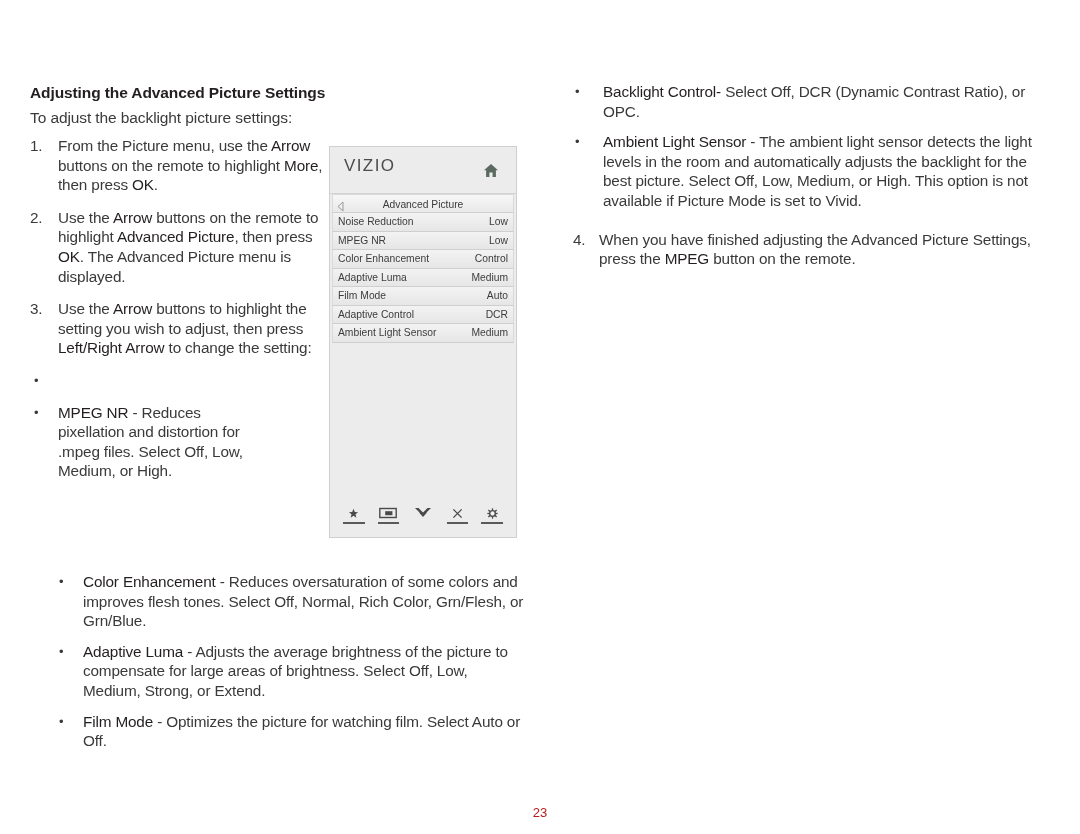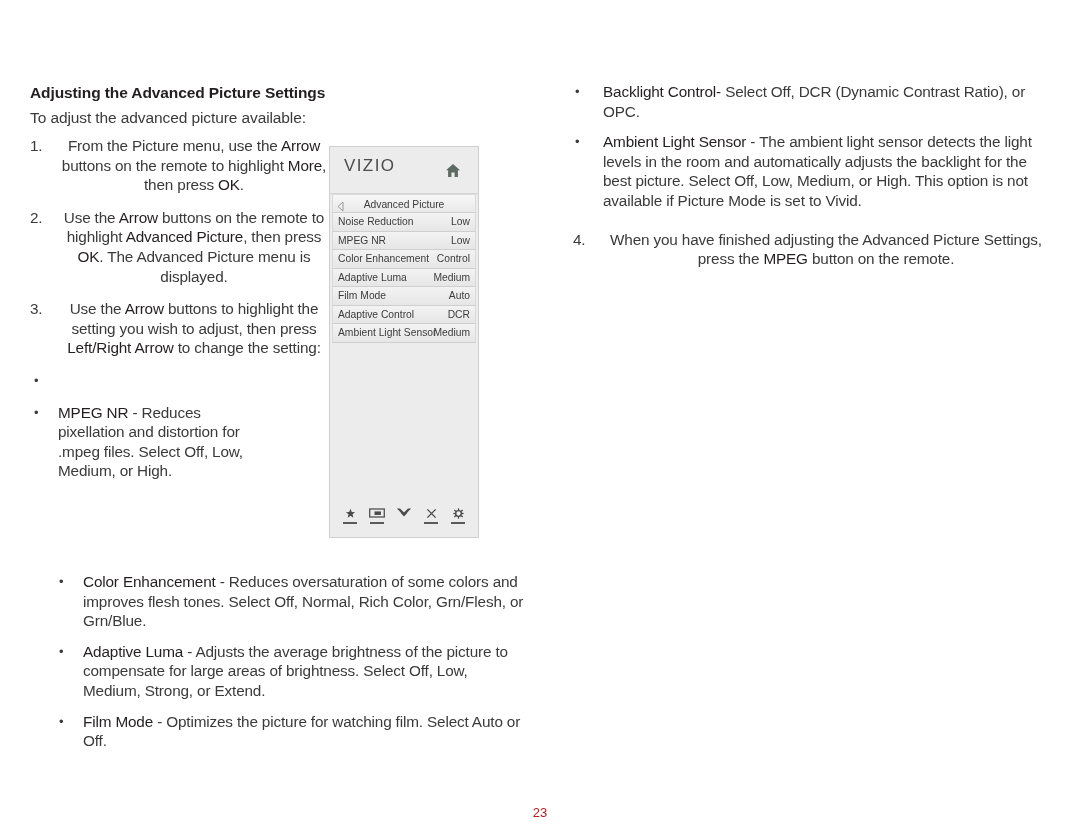--- a/index.html
+++ b/index.html
@@ -64,21 +64,20 @@
     color: #3a3a3a;
     letter-spacing: -0.15px;
   }
   .step-num {
     width: 28px;
     flex: 0 0 28px;
     color: #3a3a3a;
   }
   .step-body {
     flex: 1 1 auto;
-    text-align: center;
   }
   .step-body b, .bullet-body b {
     font-weight: normal;
     color: #231f20;
   }
 
   
   .bullets {
     margin-top: 2px;
   }
@@ -134,21 +133,21 @@
   .right-col .step-num {
     width: 26px;
     flex: 0 0 26px;
   }
 
   
   .tv-menu {
     position: absolute;
     left: 329px;
     top: 146px;
-    width: 150px;
+    width: 188px;
     height: 392px;
     background: #ececec;
     border: 1px solid #cfcfcf;
     box-sizing: border-box;
     font-family: "Liberation Sans", sans-serif;
   }
   .tv-header {
     position: relative;
     height: 46px;
   }
@@ -262,21 +261,21 @@
     font-size: 13px;
     color: #b91c1c;
   }
 </style>
 </head>
 <body>
 
 <div class="page">
 
   <div class="section-title">Adjusting the Advanced Picture Settings</div>
-  <div class="intro">To adjust the advanced picture available:</div>
+  <div class="intro">To adjust the backlight picture settings:</div>
 
   <div class="left-col">
 
     <div class="step">
       <div class="step-num">1.</div>
       <div class="step-body">From the Picture menu, use the <b>Arrow</b> buttons on the remote to highlight <b>More</b>, then press <b>OK</b>.</div>
     </div>
 
     <div class="step">
       <div class="step-num">2.</div>

